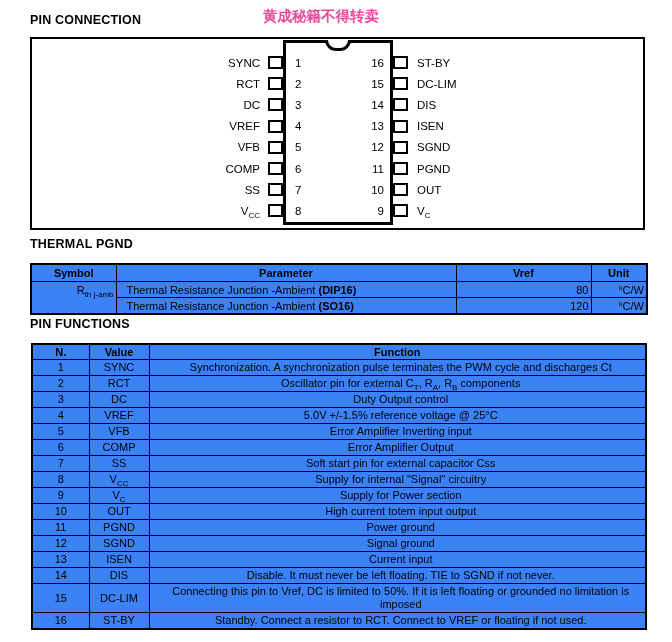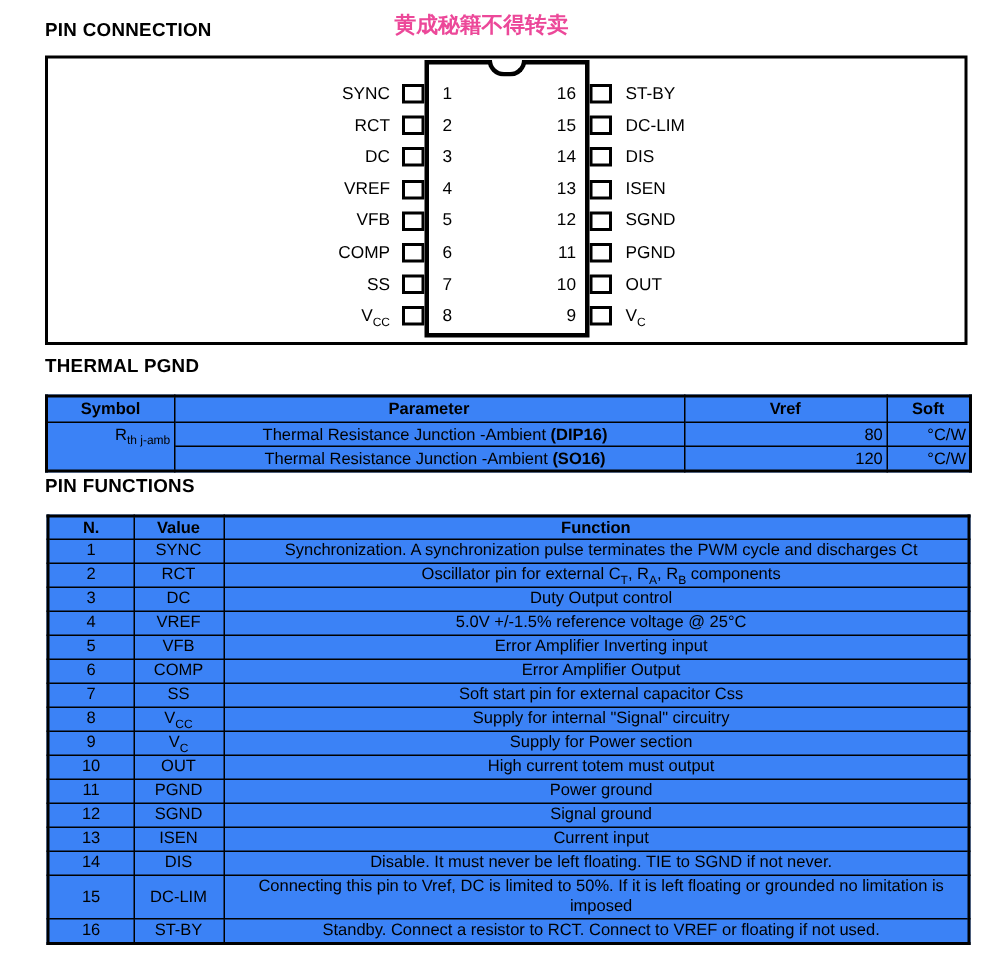--- a/index.html
+++ b/index.html
@@ -38,21 +38,21 @@
   b{font-weight:bold;}
 
   
   table{border-collapse:collapse;position:absolute;background:#3b82f6;font-size:11px;padding-left:14px;}
   th,td{border:1px solid #000;text-align:center;vertical-align:middle;padding:1px 2px;}
   th{font-weight:bold;}
 
   .thermal-table{left:30px;top:263px;width:616px;border:2px solid #000;table-layout:fixed;}
   .thermal-table th{height:14px;}
   .thermal-table td{height:13px;text-align:right;}
-  .thermal-table td.param{text-align:center;padding-left:10px;}
+  .thermal-table td.param{text-align:left;padding-left:10px;}
   .thermal-table td.sym{vertical-align:top;padding-top:2px;}
 
   .func-table{left:31px;top:343px;width:614px;border:2px solid #000;table-layout:fixed;}
   .func-table th{height:12px;}
   .func-table td{height:13px;line-height:13px;padding:1px 2px;}
   .func-table td.fn{text-align:center;padding:1px 6px 1px 13px;}
 </style>
 </head>
 <body>
 
@@ -174,21 +174,21 @@
         <col style="width:85px">
         <col style="width:340px">
         <col style="width:135px">
         <col style="width:56px">
       </colgroup>
     <thead>
       <tr>
         <th>Symbol</th>
         <th>Parameter</th>
         <th>Vref</th>
-        <th>Soft</th>
+        <th>Unit</th>
       </tr>
     </thead>
     <tbody>
         <tr>
           <td rowspan="2" class="sym"><span>R</span><sub>th j-amb</sub></td>
           <td class="param"><span>Thermal Resistance Junction -Ambient </span><b>(DIP16)</b></td>
           <td>80</td>
           <td>°C/W</td>
         </tr>
         <tr>
@@ -256,21 +256,21 @@
           <td class="fn"><span>Supply for internal "Signal" circuitry</span></td>
         </tr>
         <tr>
           <td>9</td>
           <td><span>V</span><sub>C</sub></td>
           <td class="fn"><span>Supply for Power section</span></td>
         </tr>
         <tr>
           <td>10</td>
           <td><span>OUT</span></td>
-          <td class="fn"><span>High current totem must output</span></td>
+          <td class="fn"><span>High current totem input output</span></td>
         </tr>
         <tr>
           <td>11</td>
           <td><span>PGND</span></td>
           <td class="fn"><span>Power ground</span></td>
         </tr>
         <tr>
           <td>12</td>
           <td><span>SGND</span></td>
           <td class="fn"><span>Signal ground</span></td>

